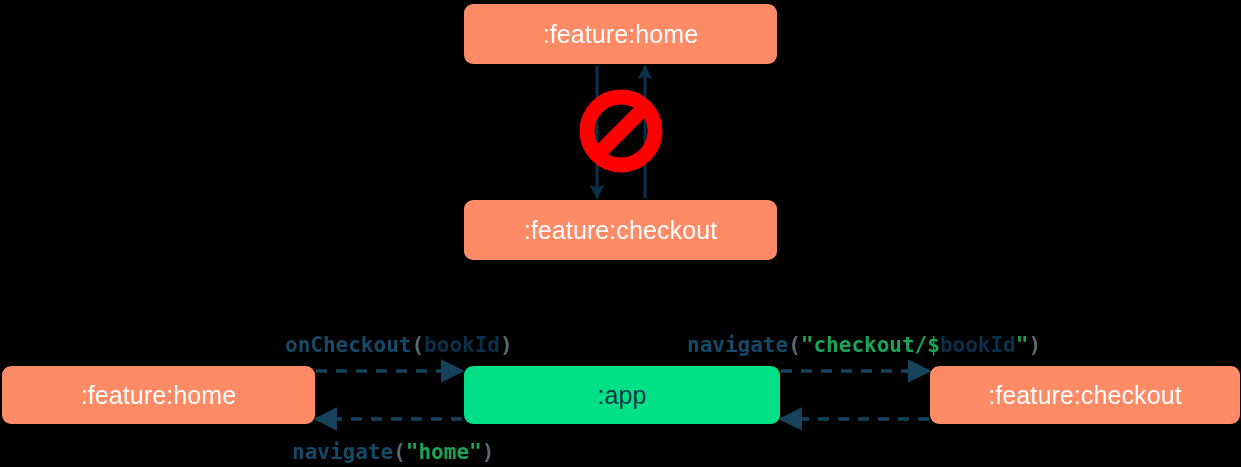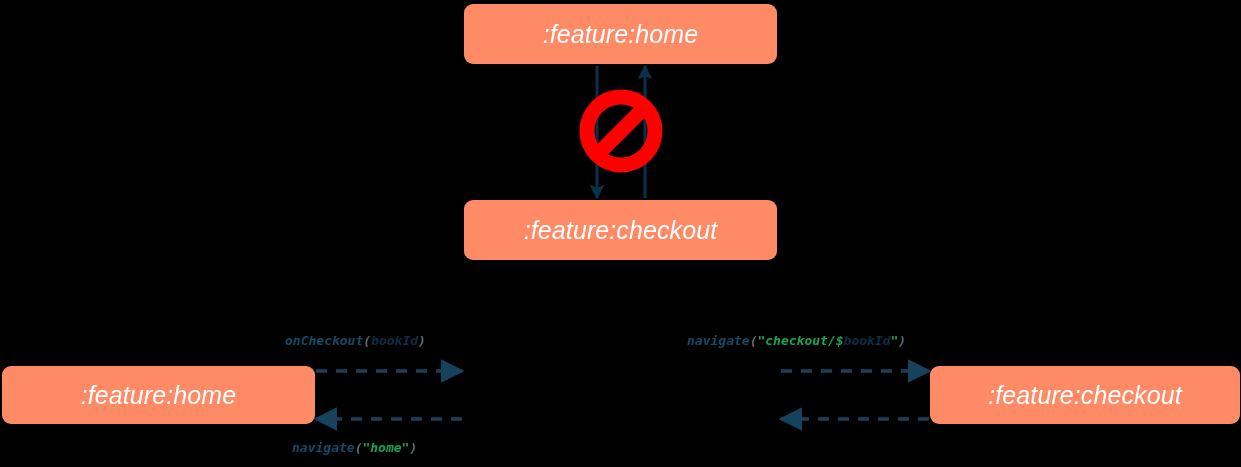--- a/index.html
+++ b/index.html
@@ -9,21 +9,20 @@
   }
   body {
     font-family: "Liberation Sans", sans-serif;
   }
   #diagram-root {
     position: relative;
     width: 1241px;
     height: 467px;
     background: #000000;
     overflow: hidden;
-    font-style: italic;
   }
   .svg-layer {
     position: absolute;
     left: 0;
     top: 0;
     width: 1241px;
     height: 467px;
   }
   .node-box {
     position: absolute;
@@ -41,21 +40,21 @@
     background: #FF8B66;
     color: #FFFFFF;
   }
   .node-green {
     background: #00E187;
     color: #0B3049;
   }
   .edge-label {
     position: absolute;
     font-family: "DejaVu Sans Mono", monospace;
-    font-size: 13px;
+    font-size: 21px;
     font-weight: bold;
     white-space: nowrap;
     color: #0E3A56;
     letter-spacing: 0px;
   }
   .tk-fn   { color: #154A68; }
   .tk-par  { color: #5A6A72; }
   .tk-str  { color: #18A558; }
   .tk-var  { color: #0B3049; }
   .tk-dollar { color: #18A558; }
@@ -98,20 +97,23 @@
   </div>
 
   <div class="node-box node-orange" style="left:464px; top:200px; width:313px; height:60px;">
     <span>:feature:checkout</span>
   </div>
 
   <div class="node-box node-orange" style="left:2px; top:366px; width:313px; height:58px;">
     <span>:feature:home</span>
   </div>
 
+  <div class="node-box node-green" style="left:464px; top:366px; width:316px; height:58px;">
+    <span>:app</span>
+  </div>
 
   <div class="node-box node-orange" style="left:930px; top:366px; width:310px; height:58px;">
     <span>:feature:checkout</span>
   </div>
 
   <div class="edge-label" style="left:285px; top:333px;"><span class="tk-fn">onCheckout</span><span class="tk-par">(</span><span class="tk-var">bookId</span><span class="tk-par">)</span></div>
 
   <div class="edge-label" style="left:687px; top:333px;"><span class="tk-fn">navigate</span><span class="tk-par">(</span><span class="tk-str">"checkout/</span><span class="tk-dollar">$</span><span class="tk-var">bookId</span><span class="tk-str">"</span><span class="tk-par">)</span></div>
 
   <div class="edge-label" style="left:292px; top:440px;"><span class="tk-fn">navigate</span><span class="tk-par">(</span><span class="tk-str">"home"</span><span class="tk-par">)</span></div>

